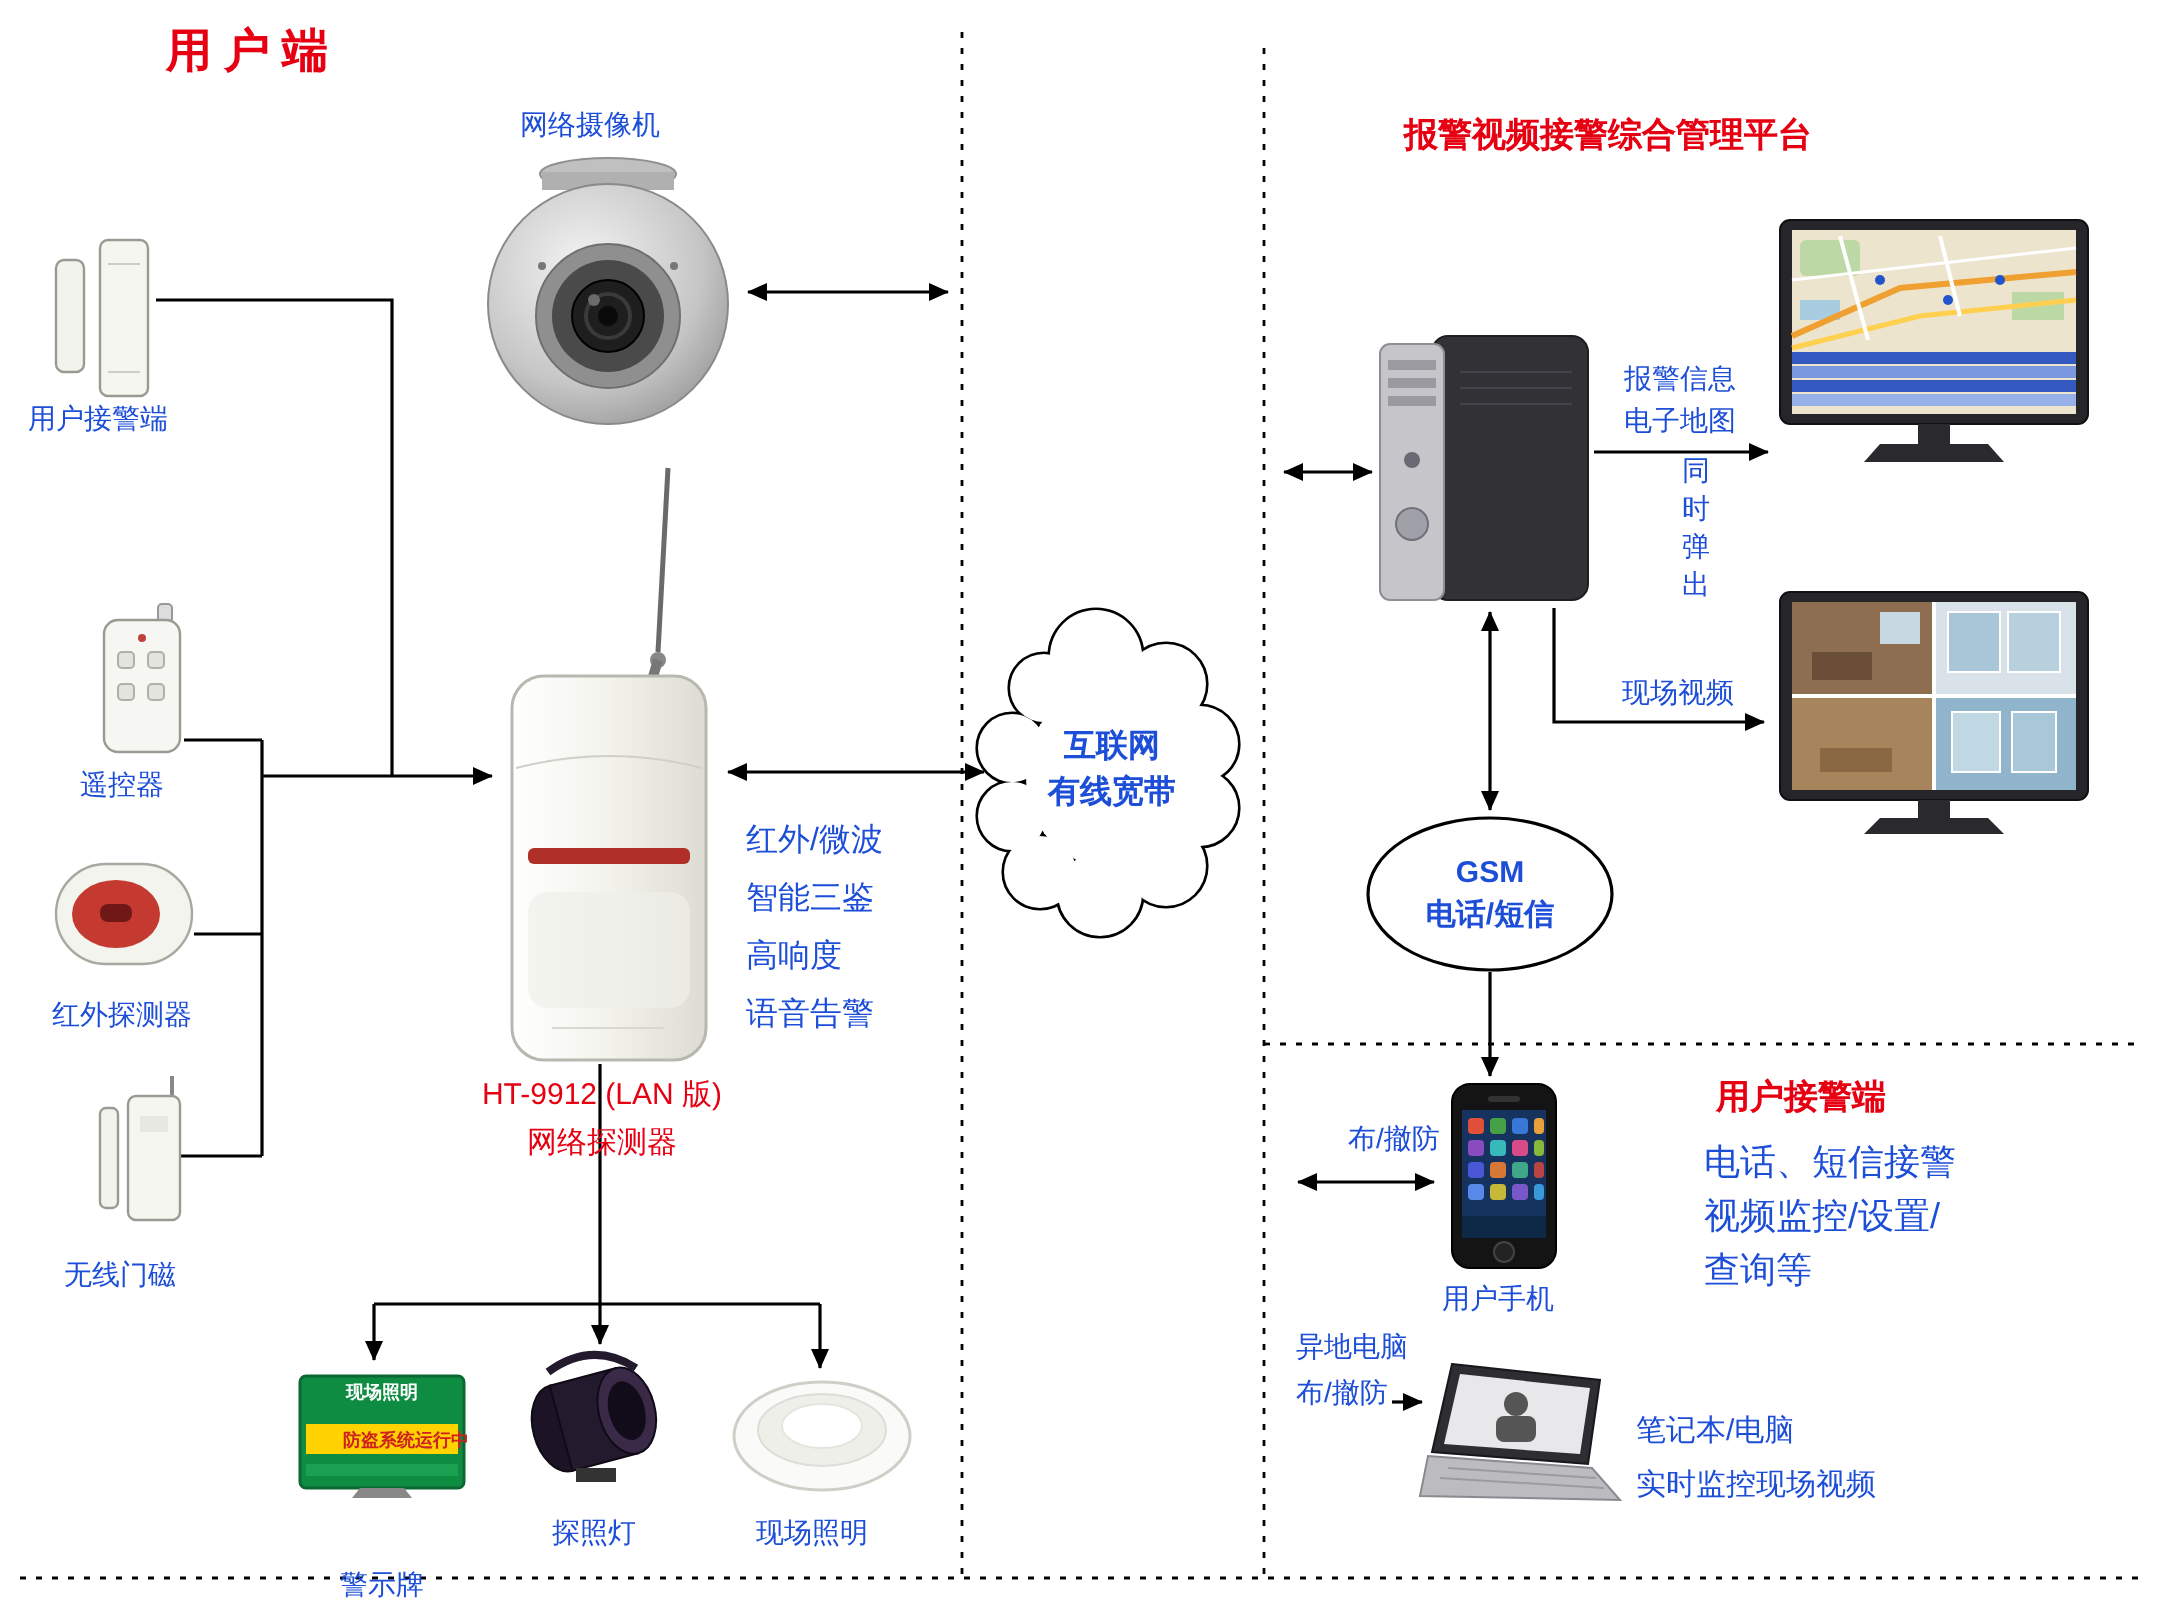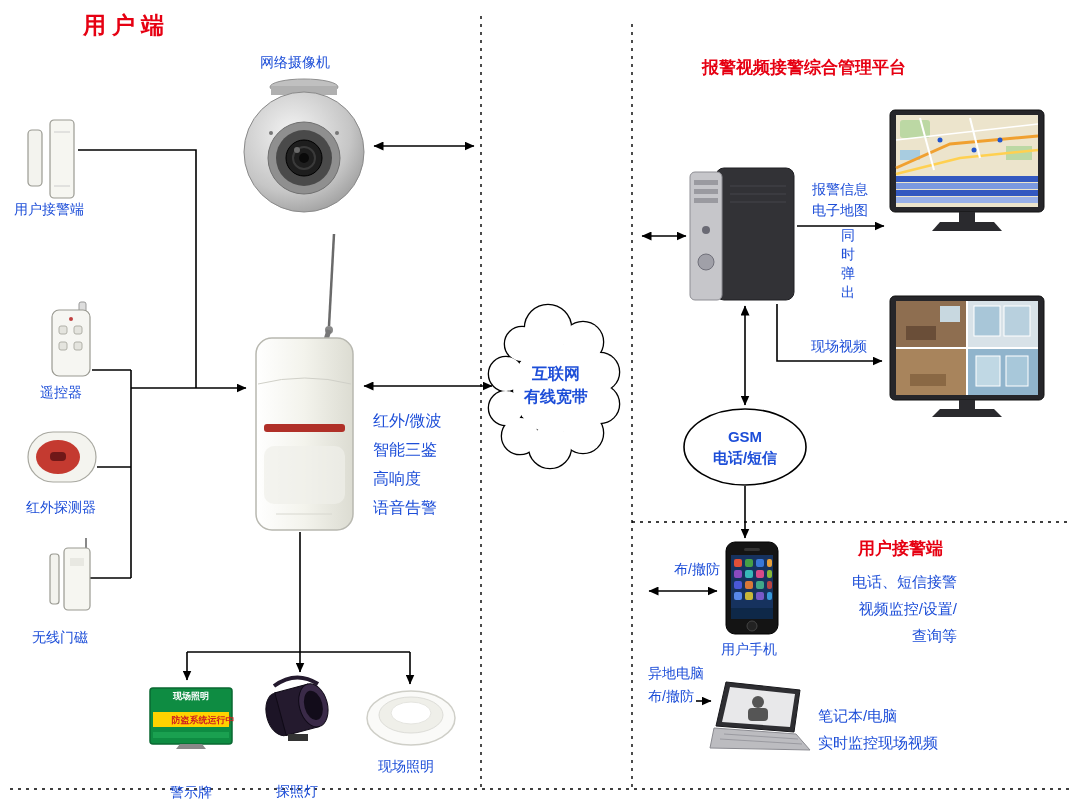--- a/index.html
+++ b/index.html
@@ -273,24 +273,26 @@
 
 <div class="lbl" style="left:26px;top:497px;">红外探测器</div>
 
 <div class="lbl" style="left:32px;top:627px;">无线门磁</div>
 
 <div class="lbl" style="left:373px;top:406px;font-size:16px;line-height:29px;">红外/微波
 智能三鉴
 高响度
 语音告警</div>
 
+<div class="lbl red ctr" style="left:228px;top:536px;width:146px;font-size:15px;line-height:24px;">HT-9912 (LAN 版)
+网络探测器</div>
 
 <div class="lbl" style="left:170px;top:756px;margin-top:26px;">警示牌</div>
 
-<div class="lbl" style="left:276px;top:756px;margin-top:25px;">探照灯</div>
+<div class="lbl" style="left:276px;top:756px;">探照灯</div>
 
 <div class="lbl" style="left:378px;top:756px;">现场照明</div>
 
 <div class="lbl ctr b" style="left:150px;top:691px;width:82px;font-size:9px;line-height:11px;color:#ffffff;">现场照明</div>
 
 <div class="lbl ctr b" style="left:150px;top:715px;width:106px;font-size:9px;line-height:11px;color:#d02020;">防盗系统运行中</div>
 
 <div class="lbl b ctr" style="left:503px;top:362px;width:106px;font-size:16px;line-height:23px;">互联网
 有线宽带</div>
 
@@ -309,21 +311,21 @@
 
 <div class="lbl b ctr" style="left:683px;top:426px;width:124px;font-size:15px;line-height:21px;">GSM
 电话/短信</div>
 
 <div class="lbl red b" style="left:858px;top:536px;font-size:17px;">用户接警端</div>
 
 <div class="lbl" style="left:674px;top:559px;">布/撤防</div>
 
 <div class="lbl" style="left:721px;top:639px;">用户手机</div>
 
-<div class="lbl" style="left:852px;top:568px;font-size:15px;line-height:27px;text-align:right;">电话、短信接警
+<div class="lbl" style="left:852px;top:568px;font-size:18px;line-height:27px;">电话、短信接警
 视频监控/设置/
 查询等</div>
 
 <div class="lbl" style="left:648px;top:662px;line-height:23px;">异地电脑
 布/撤防</div>
 
 <div class="lbl" style="left:818px;top:691px;font-size:15px;line-height:27px;margin-top:11px;">笔记本/电脑
 实时监控现场视频</div>
 
 </div>

